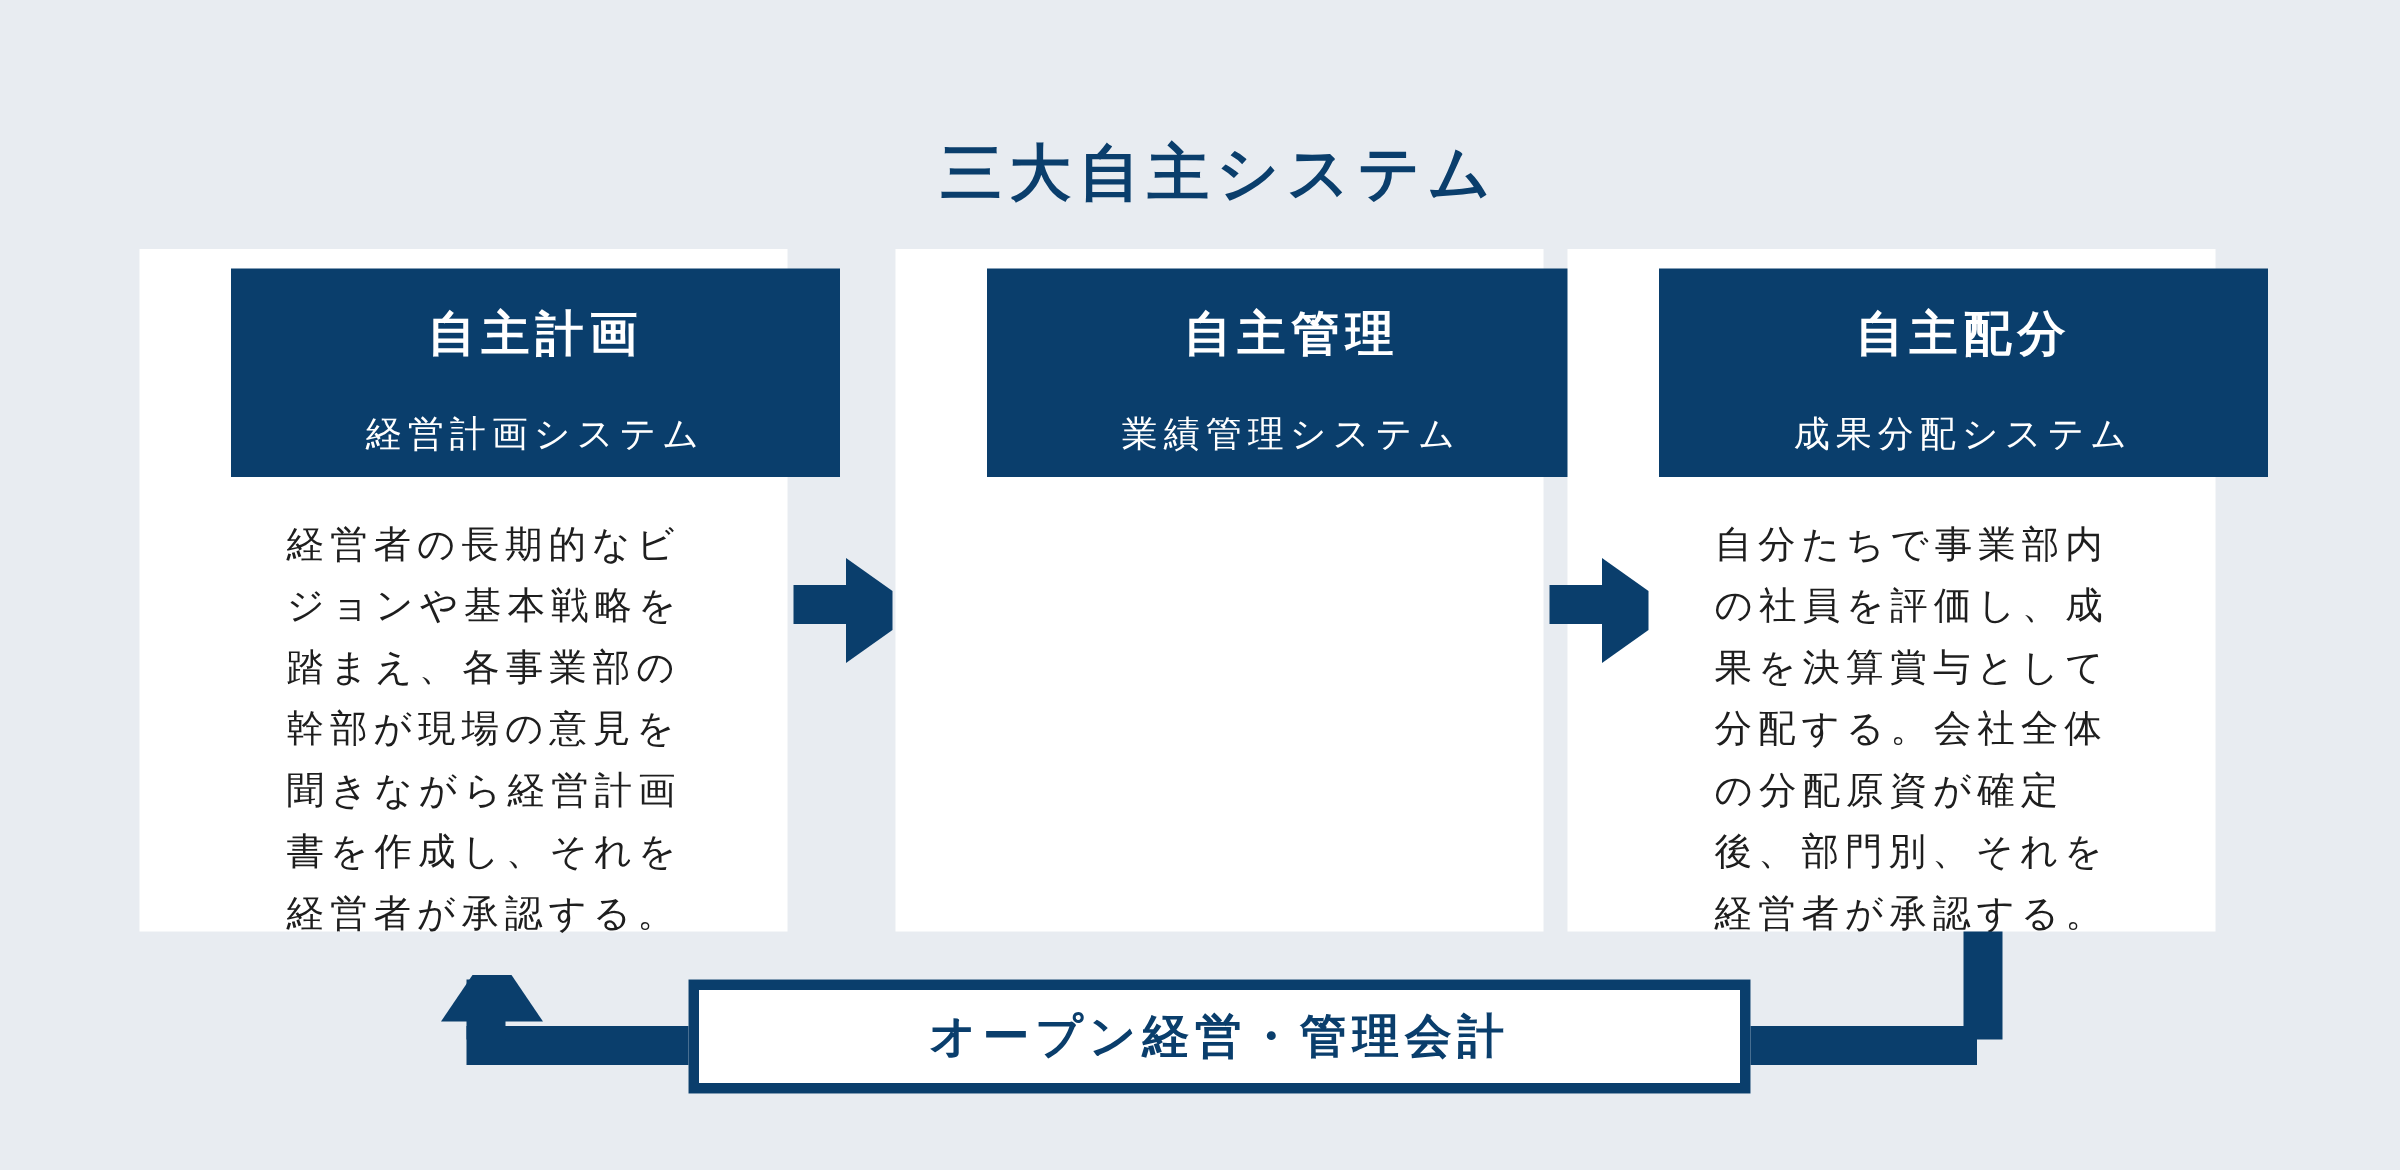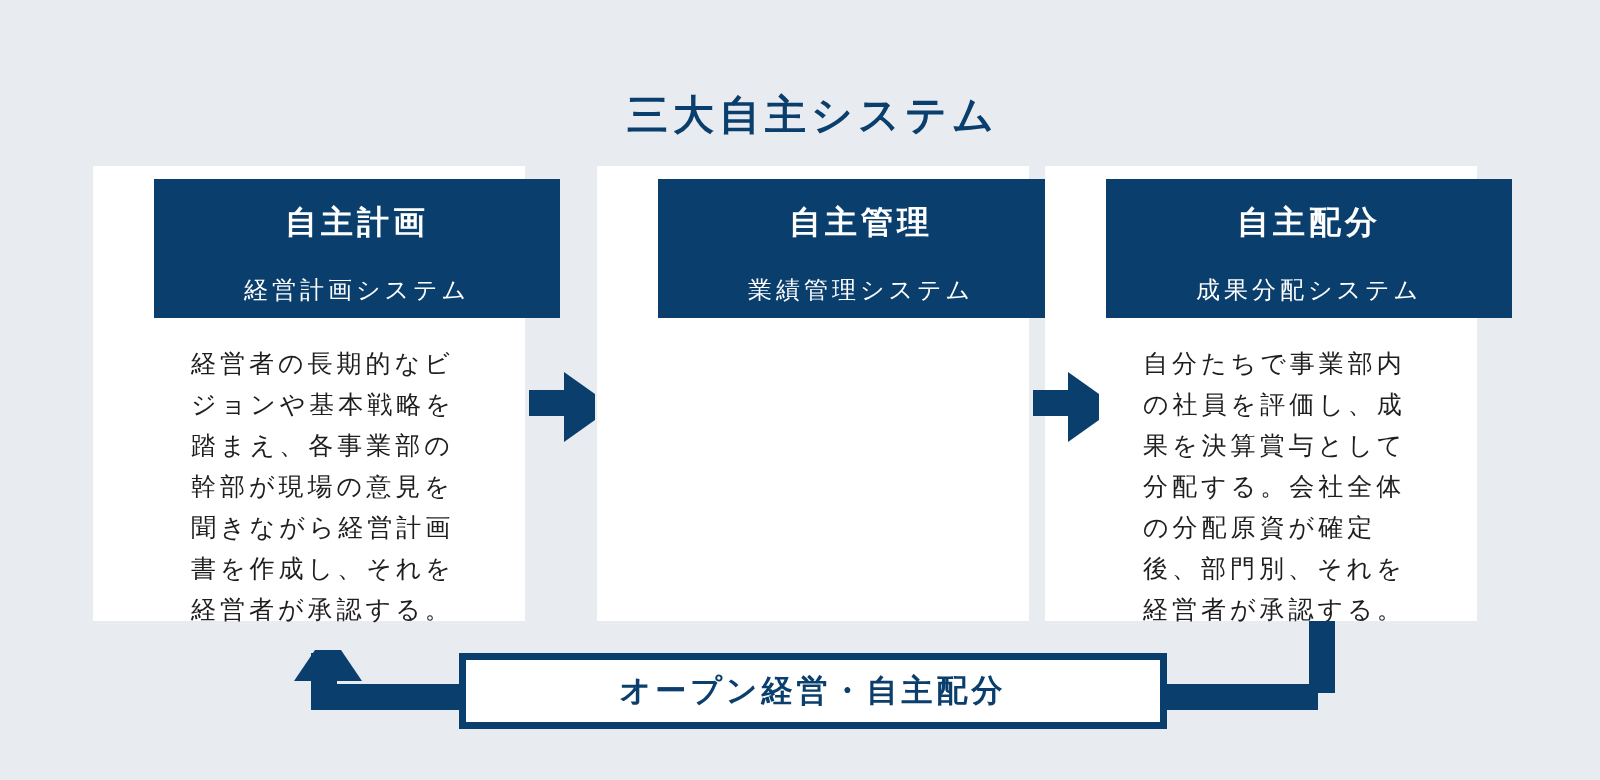--- a/index.html
+++ b/index.html
@@ -157,16 +157,16 @@
     <div class="head"></div>
   </div>
 
   <div class="feedback-line-right-v"></div>
   <div class="feedback-line-right-h"></div>
   <div class="feedback-line-left"></div>
   <div class="up-arrow-shaft"></div>
   <div class="up-arrow-head"></div>
 
   <div class="bottom-box">
-    <div class="bottom-box-label">オープン経営・自主配分</div>
+    <div class="bottom-box-label">オープン経営・管理会計</div>
   </div>
 
 </div>
 
 </body></html>

